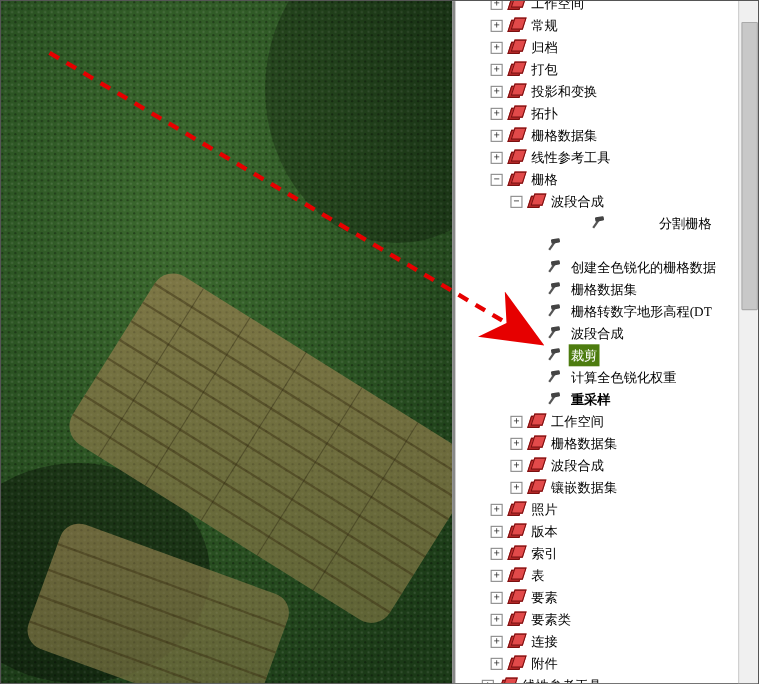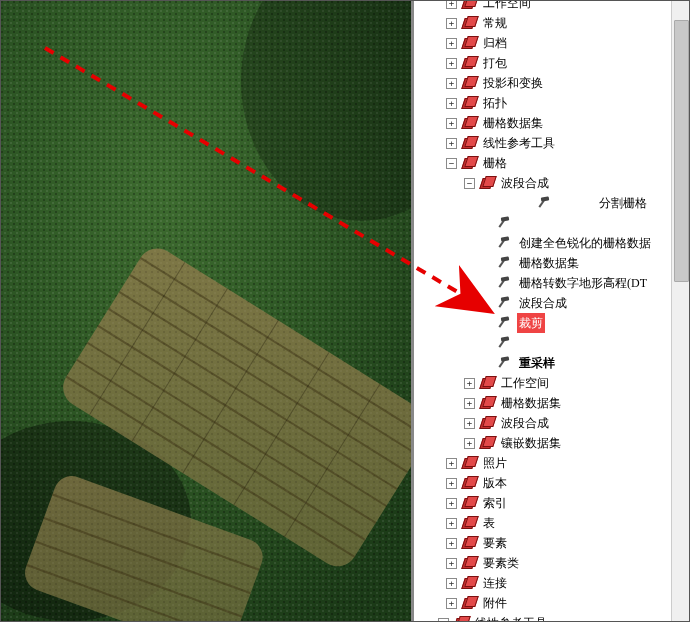--- a/index.html
+++ b/index.html
@@ -83,21 +83,21 @@
     margin-right: 4px;
     display: inline-block;
     flex-shrink: 0;
   }
   .label {
     color: #000;
     cursor: default;
     padding: 0 2px;
   }
   .label.selected {
-    background: #ef4444;
+    background: #4d7c0f;
     color: #fff;
   }
   
   .icon.toolbox {
     position: relative;
   }
   .icon.toolbox::before, .icon.toolbox::after {
     content: "";
     position: absolute;
     background: #c62f2f;
@@ -340,20 +340,21 @@
             <div class="row" style="padding-left: 64px;">
               <span class="expander none"></span>
               <span class="icon tool"></span>
               <span class="label selected">裁剪</span>
             </div>
           </li>
           <li class="node">
             <div class="row" style="padding-left: 64px;">
               <span class="expander none"></span>
               <span class="icon tool"></span>
+              <span class="label">计算全色锐化权重</span>
             </div>
           </li>
           <li class="node">
             <div class="row" style="padding-left: 64px; font-weight: bold;">
               <span class="expander none"></span>
               <span class="icon tool"></span>
               <span class="label">重采样</span>
             </div>
           </li>
           <li class="node">

